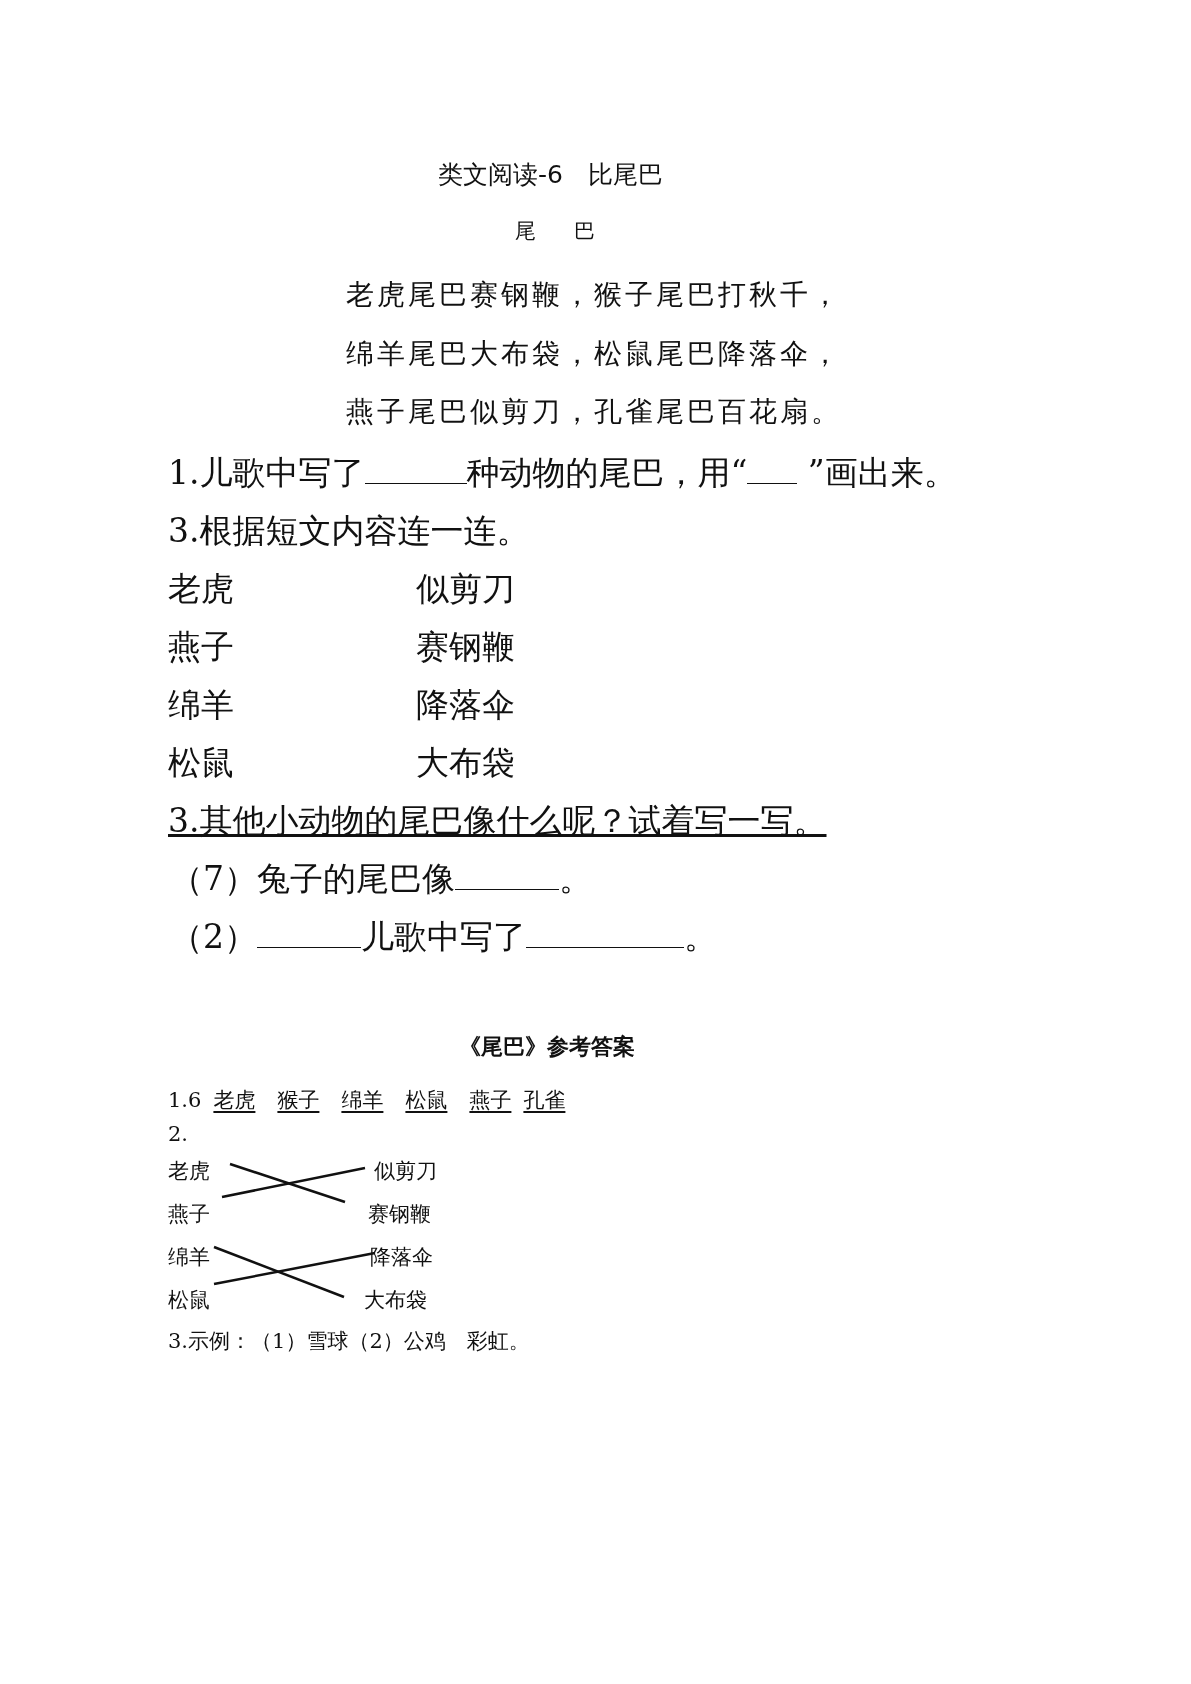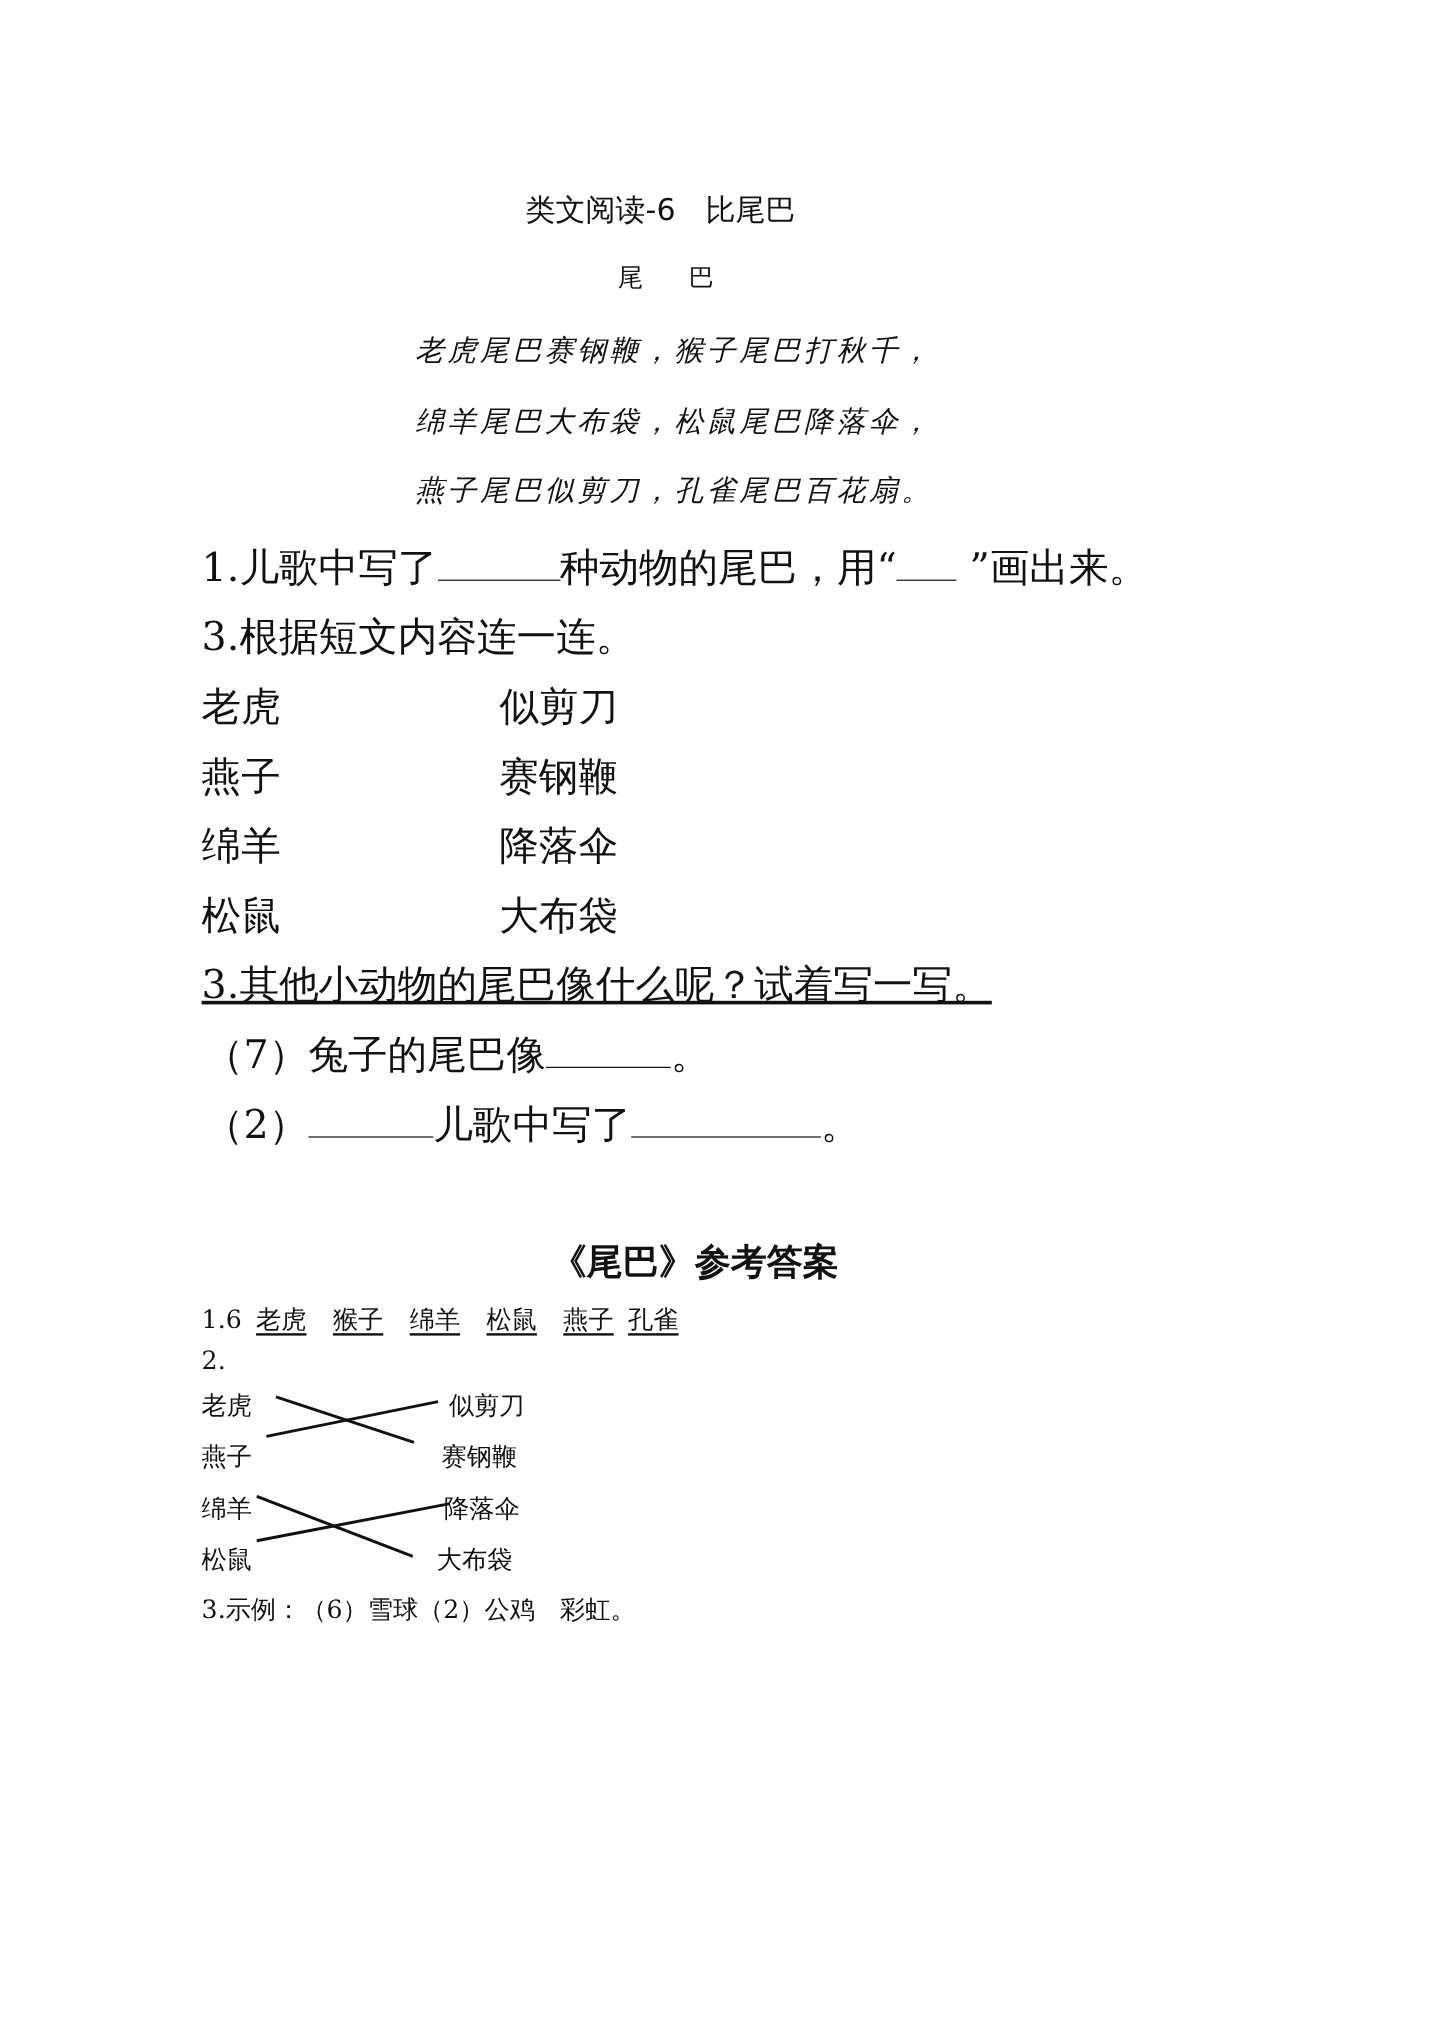--- a/index.html
+++ b/index.html
@@ -4,24 +4,24 @@
 <style>
   html, body { margin: 0; padding: 0; background: #ffffff; }
   body {
     width: 1191px; height: 1684px; position: relative; overflow: hidden;
     color: #111111;
     font-family: "DejaVu Serif", "Liberation Serif", serif;
   }
   .abs { position: absolute; white-space: nowrap; margin-top: 12px; }
   .title { font-family: "DejaVu Sans", "Liberation Sans", sans-serif; font-size: 25px; }
   .poem-title { font-family: Liberation Sans, sans-serif; font-size: 21px; letter-spacing: 38px; }
-  .poem { font-size: 24px; letter-spacing: 3px; font-style: italic; }
+  .poem { font-size: 28px; letter-spacing: 3px; }
   .q { font-size: 33px; }
   .blank { display: inline-block; border-bottom: 1.5px solid #111; height: 22px; vertical-align: baseline; }
-  .ans-title { font-family: "DejaVu Sans", "Liberation Sans", sans-serif; font-size: 30px; font-weight: bold; }
+  .ans-title { font-family: "DejaVu Sans", "Liberation Sans", sans-serif; font-size: 22px; font-weight: bold; }
   .ans { font-size: 21px; }
   .u { text-decoration: underline; text-underline-offset: 4px; }
   .gap { display: inline-block; width: 22px; }
   svg.lines { position: absolute; left: 0; top: 0; }
 </style>
 </head>
 <body>
 
 <div class="abs title" style="left:438px; top:146px;">类文阅读-6　比尾巴</div>
 
@@ -76,13 +76,13 @@
   <div class="abs ans" style="left:364px; top:1274px;">大布袋</div>
 
   <svg class="lines" width="1191" height="1684">
     <line x1="230" y1="1164" x2="345" y2="1202" stroke="#111" stroke-width="2.5"></line>
     <line x1="222" y1="1197" x2="365" y2="1168" stroke="#111" stroke-width="2.5"></line>
     <line x1="214" y1="1247" x2="344" y2="1297" stroke="#111" stroke-width="2.5"></line>
     <line x1="214" y1="1284" x2="375" y2="1253" stroke="#111" stroke-width="2.5"></line>
   </svg>
 </div>
 
-<div class="abs ans" style="left:168px; top:1315px;">3.示例：（6）雪球（2）公鸡　彩虹。</div>
+<div class="abs ans" style="left:168px; top:1315px;">3.示例：（1）雪球（2）公鸡　彩虹。</div>
 
 </body></html>

